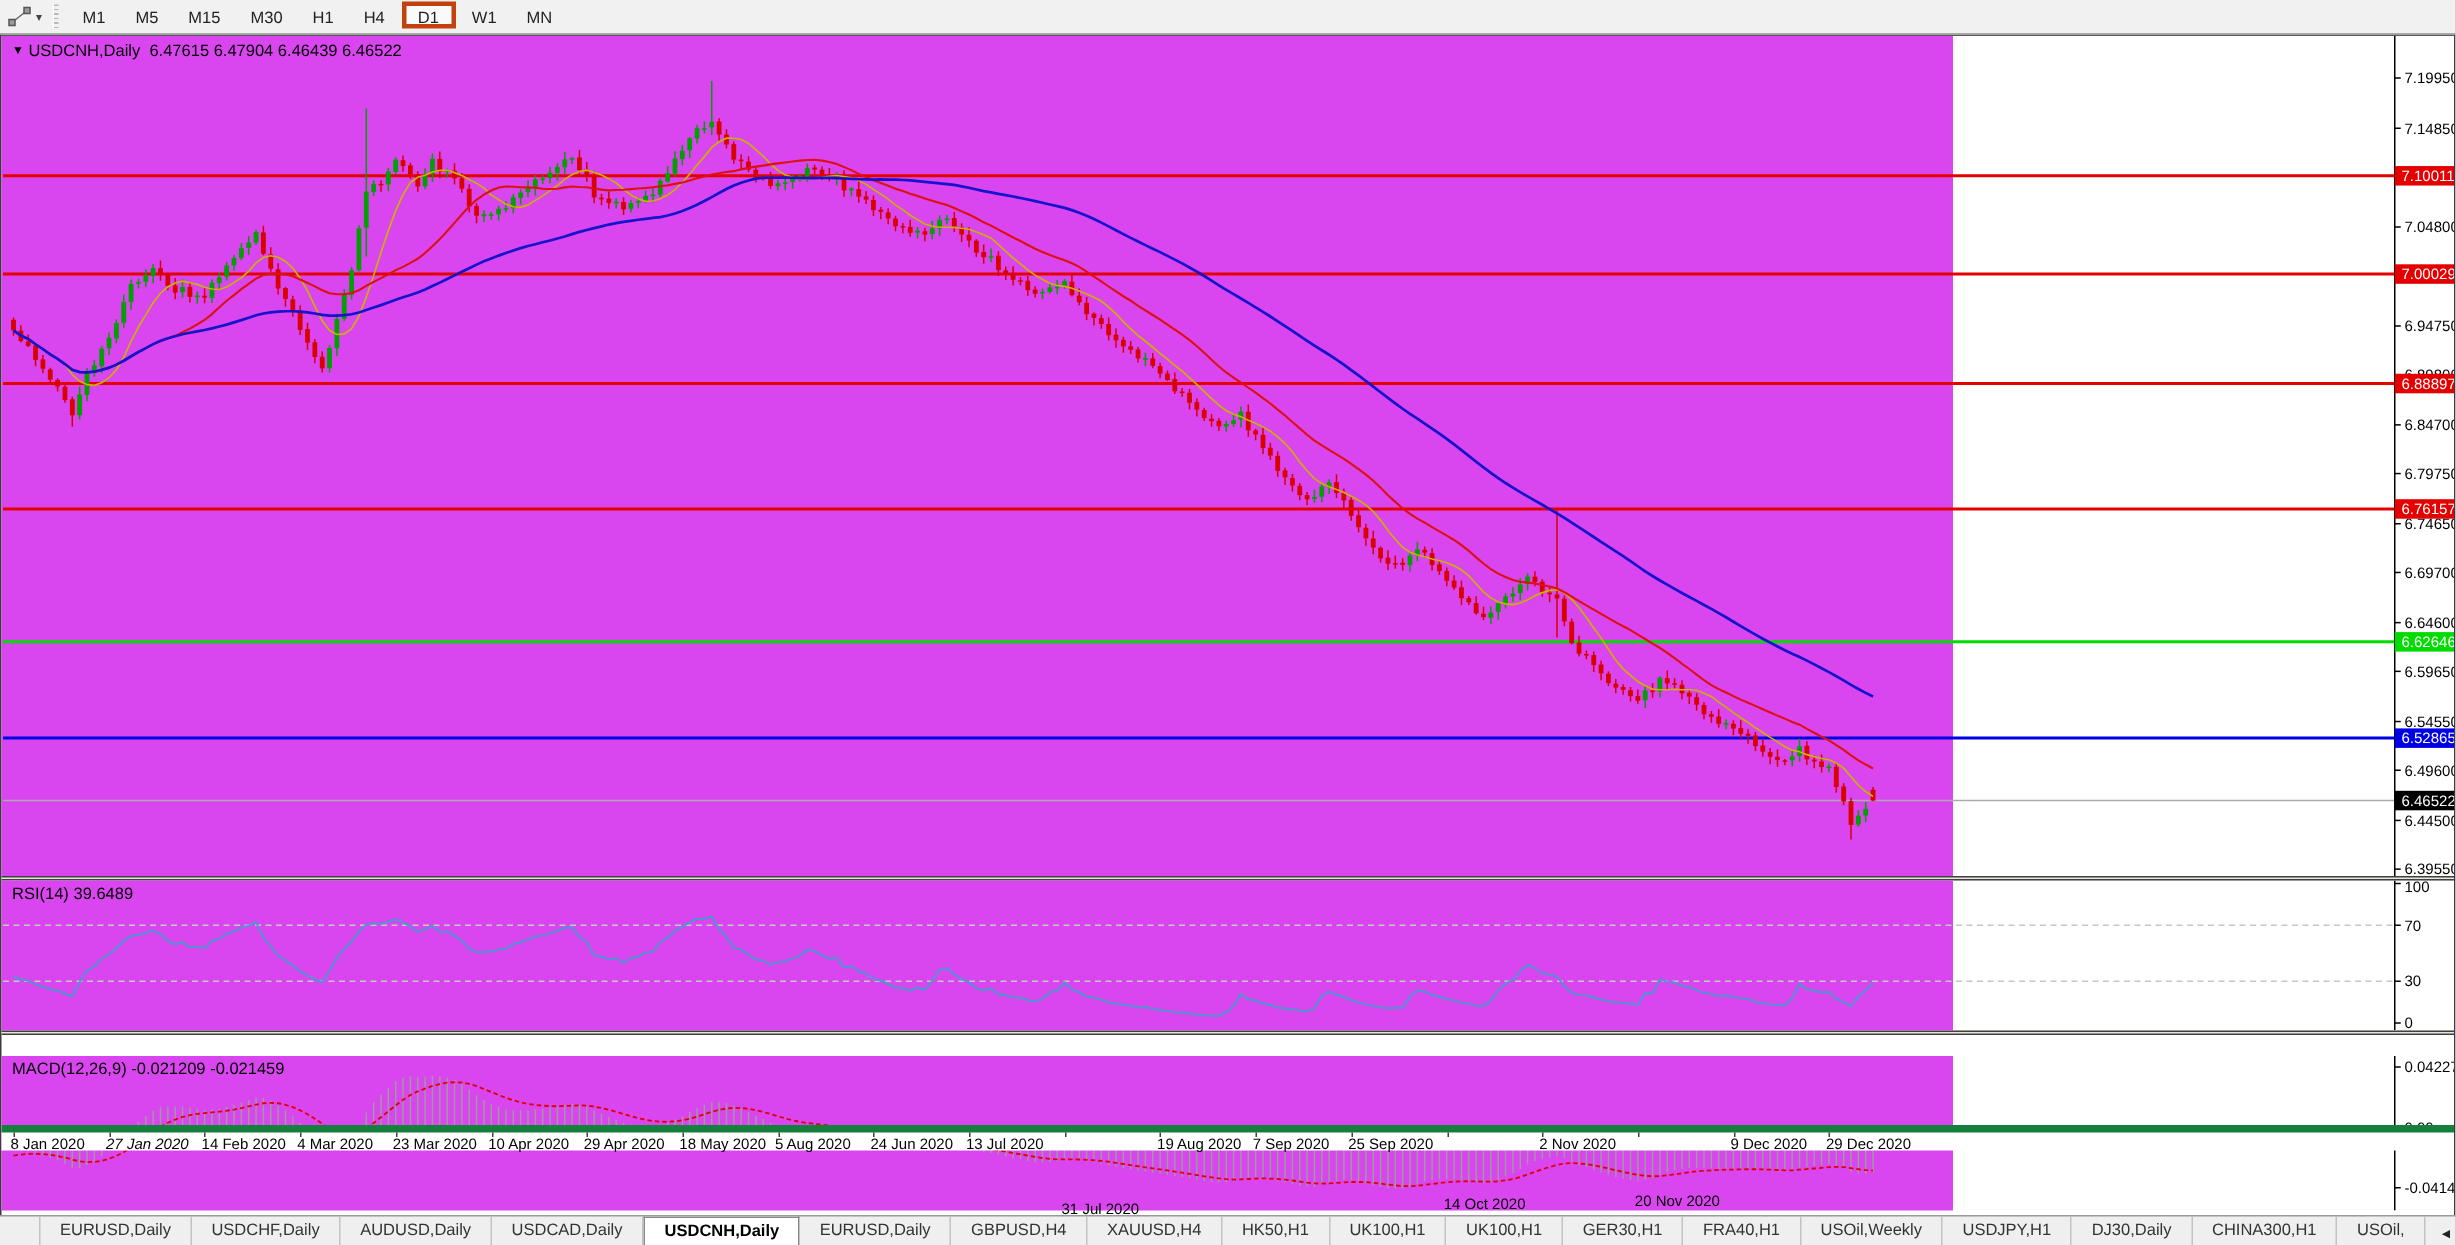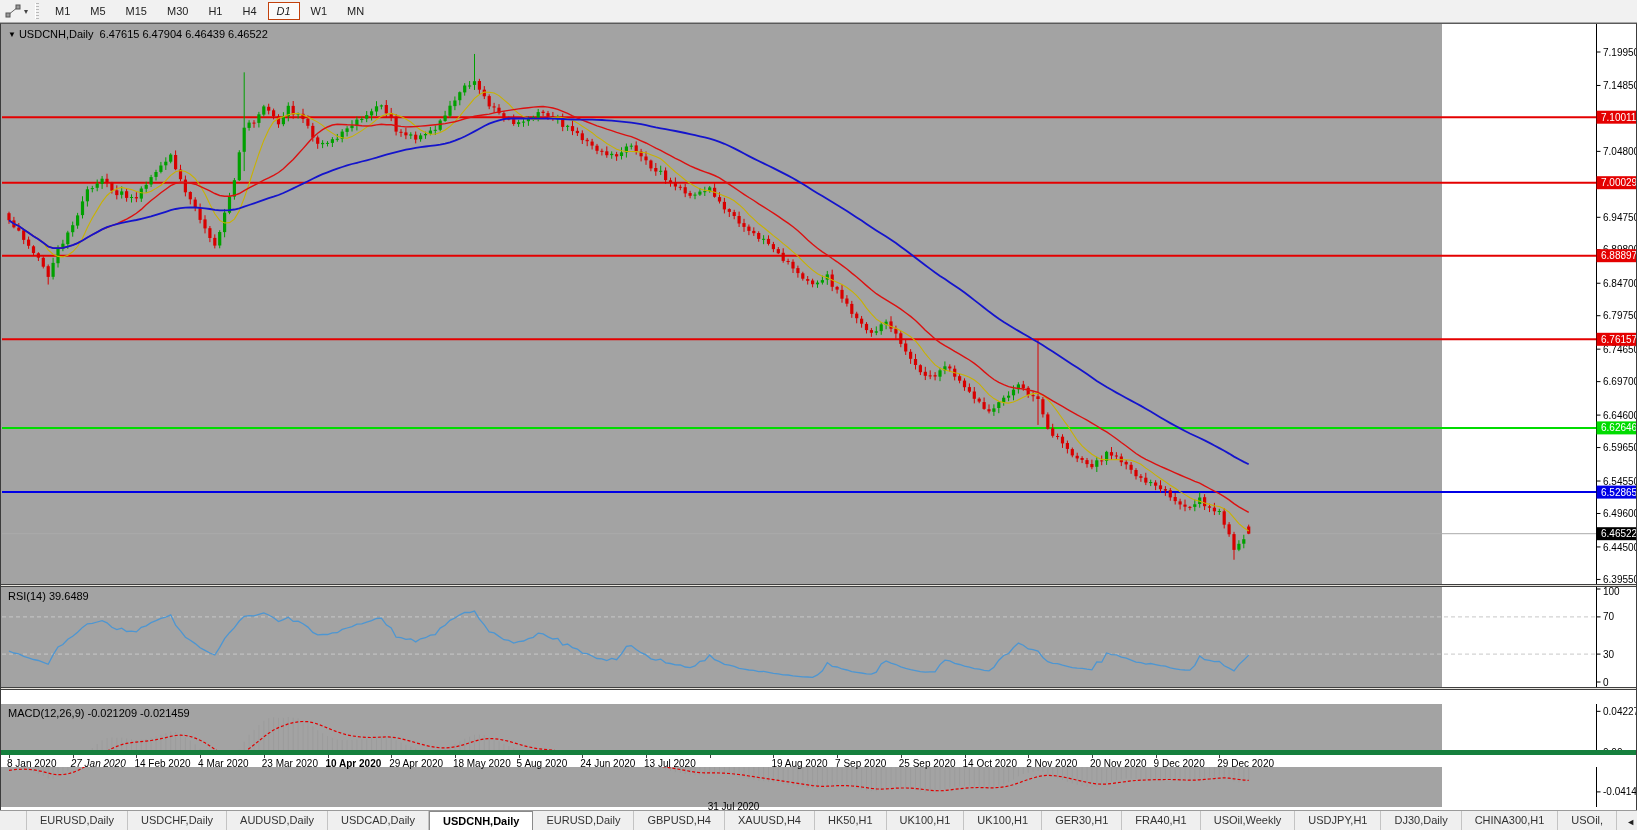--- a/index.html
+++ b/index.html
@@ -3,24 +3,24 @@
 <meta charset="utf-8">
 <style>
   html,body{margin:0;padding:0;background:#d4d0c8;font-family:"Liberation Sans",sans-serif;}
   .app{position:relative;width:1637px;height:830px;background:#fff;overflow:hidden;-webkit-font-smoothing:antialiased;}
   
   .toolbar{position:absolute;top:0;left:0;width:1637px;height:23px;background:#f1f1f1;border-bottom:1px solid #a8a8a8;display:flex;align-items:center;box-sizing:border-box;}
   .tool-icon{display:flex;align-items:center;gap:2px;padding:0 5px;height:100%;}
   .caret-down{font-size:8px;color:#444;}
   .toolbar-grip{width:3px;height:16px;margin:0 6px 0 2px;background:repeating-linear-gradient(180deg,#b9b9b9 0 1px,transparent 1px 3px);border-left:1px solid #fff;}
   .tf{font-family:"Liberation Sans",sans-serif;font-size:11px;color:#222;background:transparent;border:1px solid transparent;padding:2px 8px;margin:18px 1px;height:18px;line-height:13px;cursor:default;}
-  .tf.active{background:#fafafa;border:1px solid #c2410c;box-shadow:inset 0 0 3px #ffffff;font-style:italic;}
+  .tf.active{background:#fafafa;border:3px solid #c2410c;box-shadow:inset 0 0 3px #ffffff;}
   
   .chart-window{position:absolute;top:23px;left:0;width:1635px;height:786px;border:1px solid #3c3c3c;border-top:1px solid #5a5a5a;background:#fff;}
-  .pane{position:absolute;left:0;width:1441px;background:#a3a3a3;}
+  .pane{position:absolute;left:0;width:1301px;background:#d946ef;}
   .pane-main{top:0;height:560px;}
   .splitter{position:absolute;left:0;width:1635px;height:3px;background:#e8e5de;border-top:1px solid #404040;border-bottom:1px solid #404040;box-sizing:border-box;}
   .split1{top:560px;}
   .split2{top:663px;}
   .pane-rsi{top:563px;height:100px;}
   .pane-macd{top:666px;height:103px;margin-top:14px;}
   .date-axis{position:absolute;top:726px;left:0;width:1635px;height:17px;background:#fff;border-top:5px solid #15803d;box-sizing:border-box;}
   .date-label{position:absolute;top:3px;font-size:10px;color:#000;white-space:nowrap;}
   .date-tick{position:absolute;top:0;width:1px;height:3px;background:#404040;}
   .chart-title{position:absolute;top:4px;left:7px;font-size:11px;color:#000;z-index:5;white-space:nowrap;}
@@ -930,45 +930,45 @@
         <div class="date-label" style="left: 6px;">8 Jan 2020</div>
         <div class="date-tick" style="left: 71.7px;"></div>
         <div class="date-label" style="left: 69.7px; font-style: italic;">27 Jan 2020</div>
         <div class="date-tick" style="left: 135.4px;"></div>
         <div class="date-label" style="left: 133.4px;">14 Feb 2020</div>
         <div class="date-tick" style="left: 199.1px;"></div>
         <div class="date-label" style="left: 197.1px;">4 Mar 2020</div>
         <div class="date-tick" style="left: 262.8px;"></div>
         <div class="date-label" style="left: 260.8px;">23 Mar 2020</div>
         <div class="date-tick" style="left: 326.5px;"></div>
-        <div class="date-label" style="left: 324.5px; font-weight: bold;">10 Apr 2020</div>
+        <div class="date-label" style="left: 324.5px;">10 Apr 2020</div>
         <div class="date-tick" style="left: 390.2px;"></div>
         <div class="date-label" style="left: 388.2px;">29 Apr 2020</div>
         <div class="date-tick" style="left: 453.9px;"></div>
         <div class="date-label" style="left: 451.9px;">18 May 2020</div>
         <div class="date-tick" style="left: 517.6px;"></div>
         <div class="date-label" style="left: 515.6px;">5 Aug 2020</div>
         <div class="date-tick" style="left: 581.3px;"></div>
         <div class="date-label" style="left: 579.3px;">24 Jun 2020</div>
         <div class="date-tick" style="left: 645px;"></div>
         <div class="date-label" style="left: 643px;">13 Jul 2020</div>
         <div class="date-tick" style="left: 708.7px;"></div>
         <div class="date-label" style="left: 706.7px; margin-top: 43px;">31 Jul 2020</div>
         <div class="date-tick" style="left: 772.4px;"></div>
         <div class="date-label" style="left: 770.4px;">19 Aug 2020</div>
         <div class="date-tick" style="left: 836.1px;"></div>
         <div class="date-label" style="left: 834.1px; text-align: right;">7 Sep 2020</div>
         <div class="date-tick" style="left: 899.8px;"></div>
         <div class="date-label" style="left: 897.8px;">25 Sep 2020</div>
         <div class="date-tick" style="left: 963.5px;"></div>
-        <div class="date-label" style="left: 961.5px;">14 Oct 2020</div>
+        <div class="date-label" style="left: 961.5px; margin-top: 40px;">14 Oct 2020</div>
         <div class="date-tick" style="left: 1027.2px;"></div>
         <div class="date-label" style="left: 1025.2px;">2 Nov 2020</div>
         <div class="date-tick" style="left: 1090.9px;"></div>
-        <div class="date-label" style="left: 1088.9px;">20 Nov 2020</div>
+        <div class="date-label" style="left: 1088.9px; margin-top: 38px;">20 Nov 2020</div>
         <div class="date-tick" style="left: 1154.6px;"></div>
         <div class="date-label" style="left: 1152.6px;">9 Dec 2020</div>
         <div class="date-tick" style="left: 1218.3px;"></div>
         <div class="date-label" style="left: 1216.3px;">29 Dec 2020</div>
       </div>
   </div>
 
   <div class="tabbar" id="tabbar">
       <div class="tab first">EURUSD,Daily</div>
       <div class="tab">USDCHF,Daily</div>

